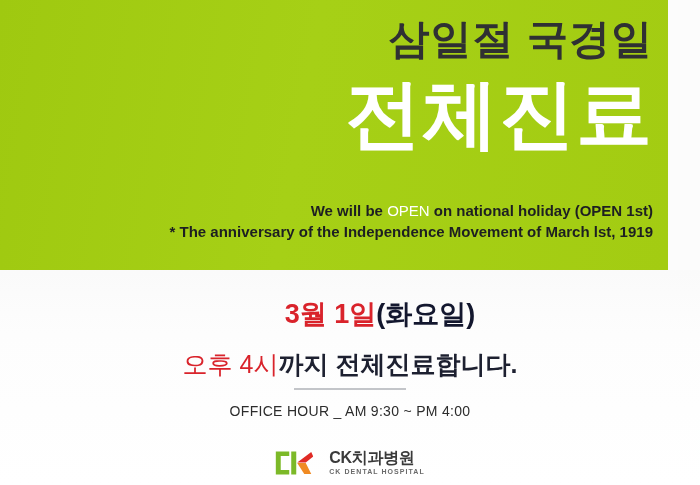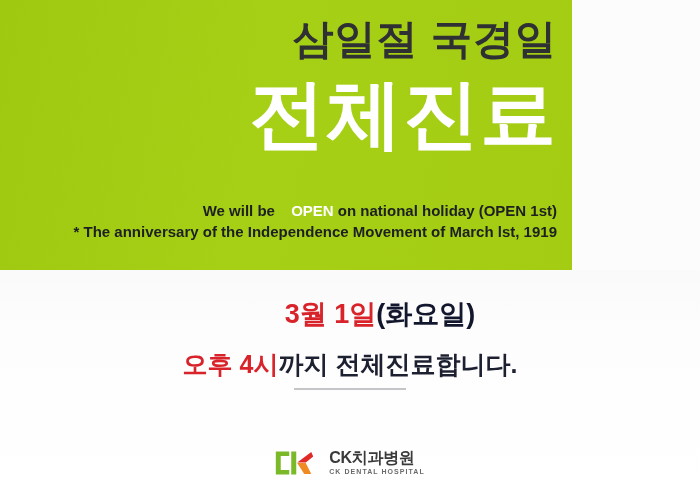--- a/index.html
+++ b/index.html
@@ -22,21 +22,21 @@
     height: 485px;
     box-sizing: border-box;
     background: #fcfcfc;
   }
 
   
   .banner {
     position: absolute;
     left: 0;
     top: 0;
-    width: 572px;
+    width: 668px;
     height: 270px;
     background: #a4ce13;
     background-image: linear-gradient(100deg, #9fc910 0%, #a6d016 45%, #a3cc12 100%);
     overflow: hidden;
   }
 
   .banner-inner {
     position: absolute;
     right: 15px;
     top: 0;
@@ -78,22 +78,21 @@
     width: 100%;
     font-size: 15px;
     line-height: 21px;
     font-weight: 600;
     color: #1d1f22;
     white-space: nowrap;
   }
   .banner-sub .line { display: block; }
   .open-word {
     color: #ffffff;
-    font-weight: 700;
-    margin-left: 12px;
+    font-weight: 400;
   }
 
   
   .panel {
     position: absolute;
     left: 0;
     top: 270px;
     width: 700px;
     height: 215px;
     background: #fcfcfc;
@@ -118,21 +117,21 @@
   .hours-line {
     position: absolute;
     left: 0;
     top: 78px;
     width: 100%;
     font-size: 25px;
     line-height: 32px;
     font-weight: 600;
     white-space: nowrap;
   }
-  .hours-line .red { color: #d9232b; font-weight: 700; }
+  .hours-line .red { color: #d9232b; font-weight: 400; }
   .hours-line .dark { color: #1d2030; text-align: center; }
 
   .divider {
     position: absolute;
     left: 50%;
     top: 118px;
     transform: translateX(-50%);
     width: 112px;
     height: 2px;
     background: #c3c5c9;
@@ -207,20 +206,21 @@
   </div>
 
   <div class="panel">
 
     <div class="date-line"><span class="red">3월 1일</span><span class="dark">(화요일)</span></div>
 
     <div class="hours-line"><span class="red">오후 4시</span><span class="dark">까지 전체진료합니다.</span></div>
 
     <div class="divider"></div>
 
+    <div class="office-hour">OFFICE HOUR _ AM 9:30 ~ PM 4:00</div>
 
     <div class="logo">
       <svg class="logo-mark" viewBox="0 0 38 24">
 
         <path d="M0.5 0.5 H14 V5 H5.5 V19 H14 V23.5 H0.5 Z" fill="#7cb928"></path>
 
         <rect x="16" y="0.5" width="5" height="23" fill="#7cb928"></rect>
 
         <path d="M36 1 L22 11.5 L30.5 11.5 L38 5.5 Z" fill="#e02a25"></path>
 

